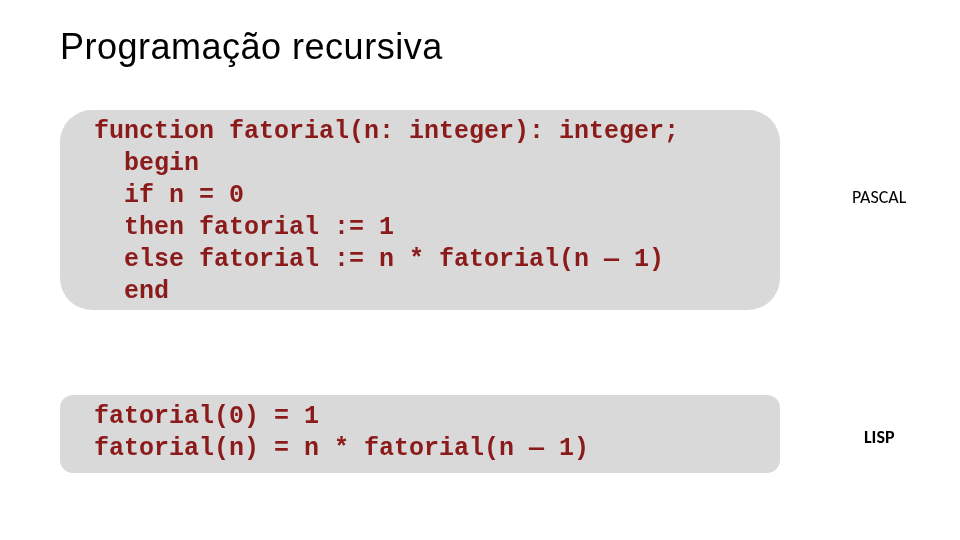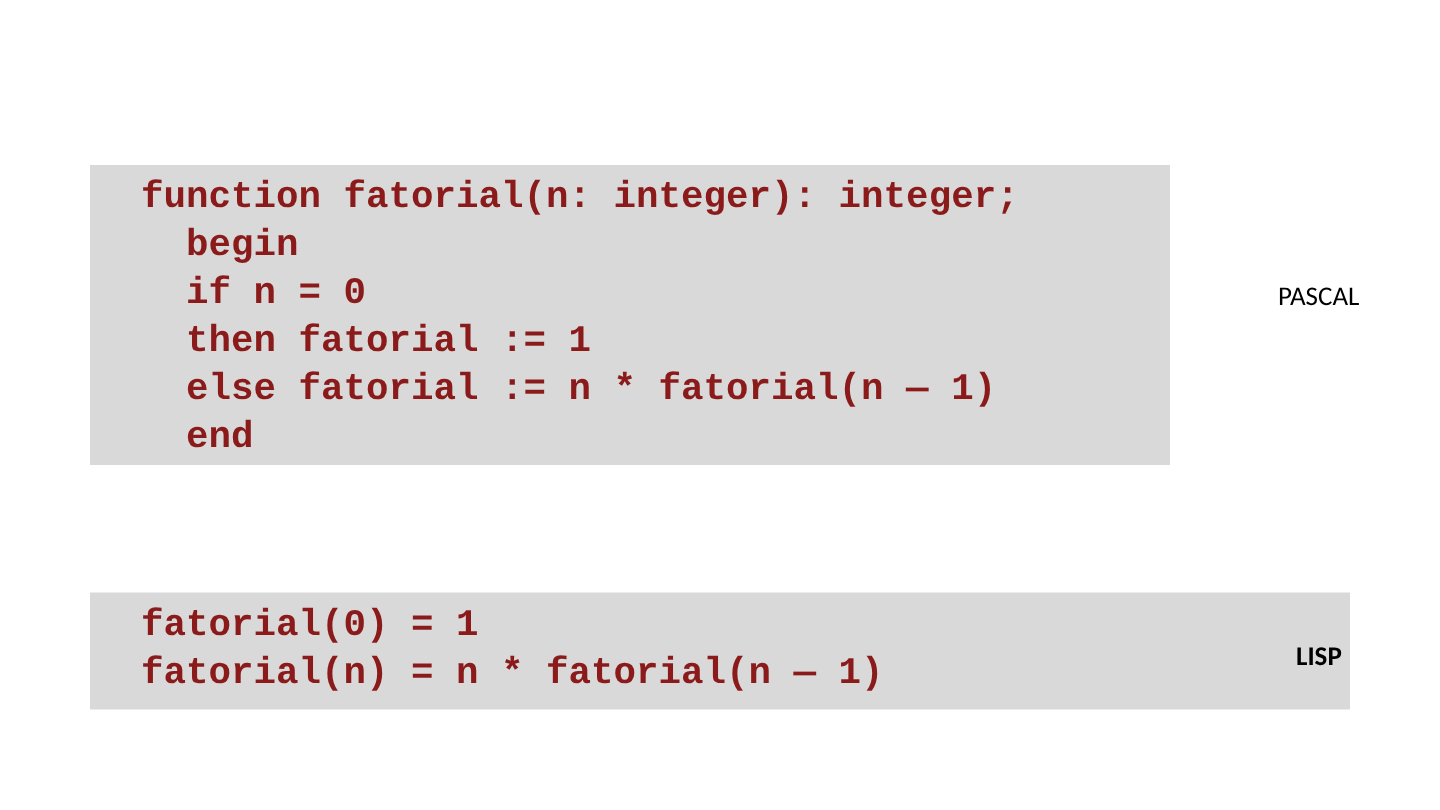--- a/index.html
+++ b/index.html
@@ -30,27 +30,29 @@
     position: absolute;
     background: #d9d9d9;
     box-sizing: border-box;
   }
   .block-pascal {
     top: 110px;
     left: 60px;
     width: 720px;
     height: 200px;
     padding: 6px 0 4px 34px;
+    border-radius: 32px;
   }
   .block-lisp {
     top: 395px;
     left: 60px;
-    width: 840px;
+    width: 720px;
     height: 78px;
     padding: 6px 0 4px 34px;
+    border-radius: 13px;
   }
   .code {
     font-family: "Courier New", Courier, monospace;
     font-size: 25px;
     line-height: 32px;
     color: #8b1a1a;
     font-weight: bold;
     white-space: pre;
   }
   .label {
@@ -69,20 +71,21 @@
     top: 426px;
     left: 864px;
     font-weight: bold;
   }
 </style>
 </head>
 <body>
 
 <div class="slide">
 
+  <div class="title">Programação recursiva</div>
 
   <div class="block block-pascal">
     <div class="code">function fatorial(n: integer): integer;
   begin
   if n = 0
   then fatorial := 1
   else fatorial := n * fatorial(n — 1)
   end</div>
   </div>
 

